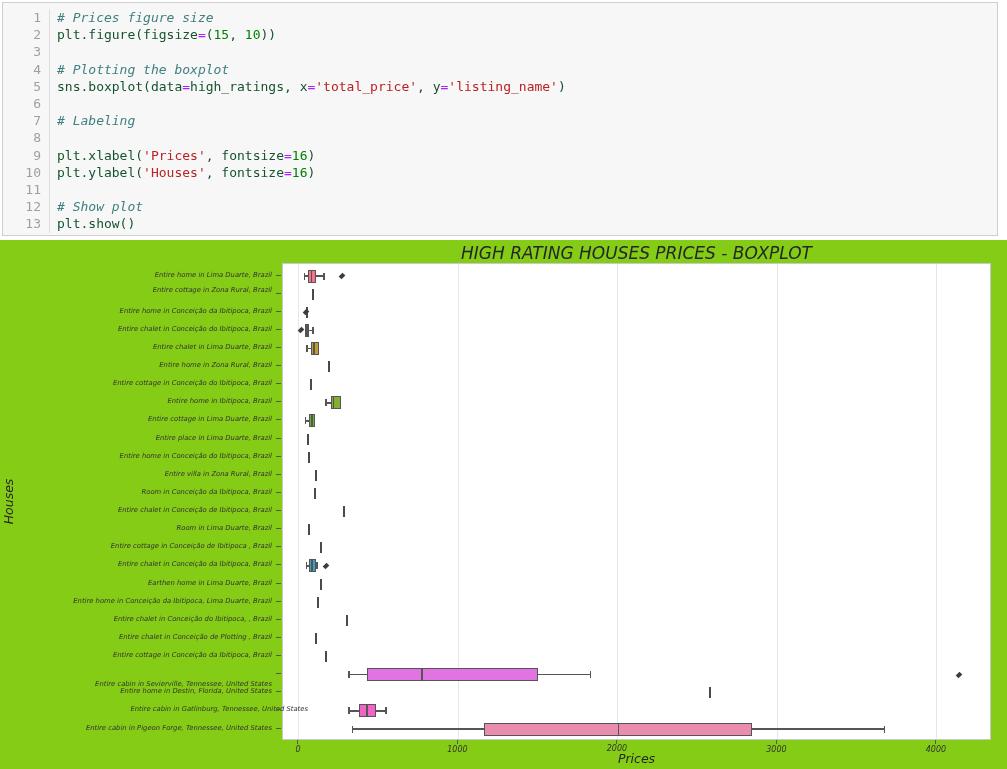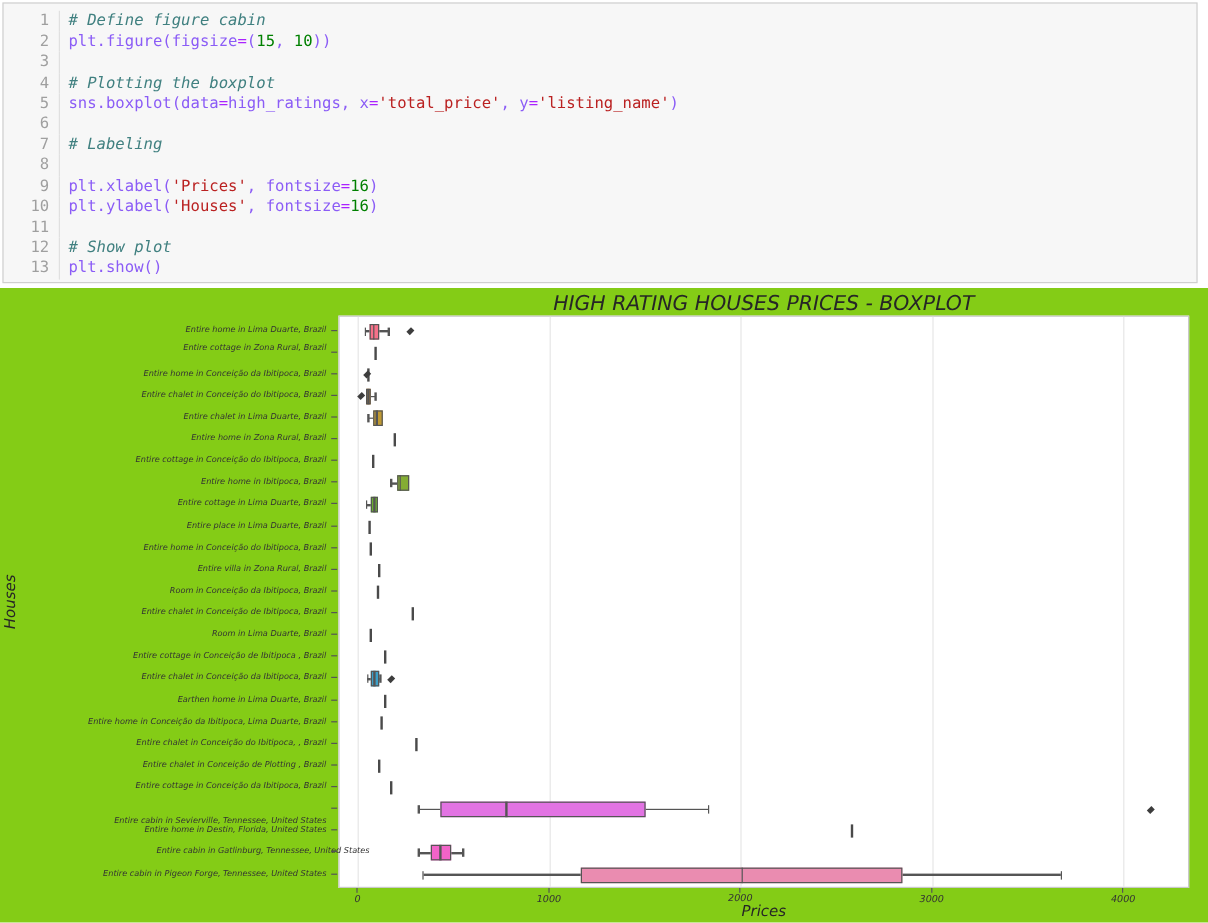--- a/index.html
+++ b/index.html
@@ -11,21 +11,21 @@
   .code-area{position:absolute;left:0;top:6px;right:0;font-family:"DejaVu Sans Mono","Liberation Mono",monospace;
              font-size:13px;line-height:17.2px;}
   .code-line{display:flex;white-space:pre;}
   .ln{width:38px;flex:0 0 38px;text-align:right;padding-right:8px;color:#9f9f9f;
       border-right:1px solid #e0e0e0;user-select:none;}
   .ct{padding-left:7px;color:#000;}
   .tok-com{color:#408080;font-style:italic;}
   .tok-str{color:#BA2121;}
   .tok-num{color:#008000;}
   .tok-op{color:#AA22FF;}
-  .tok-plain{color:#8b5cf6;}
+  .tok-plain{color:#14532d;}
   
   .figure{position:absolute;left:0;top:240px;width:1007px;height:529px;background:#84cc16;font-style:italic;}
   .chart-title{position:absolute;left:282px;top:3px;width:709px;text-align:center;
                font-size:17px;color:#262626;}
   .plot-area{position:absolute;left:282px;top:23px;width:709px;height:477px;box-sizing:border-box;
              border:1px solid #c9c9c9;background:#fff;}
   .grid-v{position:absolute;top:0;bottom:0;width:1px;background:#e7e7e7;}
   .ytlab{position:absolute;left:0;width:272px;text-align:right;font-size:6.8px;line-height:9px;
          height:9px;color:#333;}
   .ytick{position:absolute;left:276px;width:5px;height:1px;background:#555;}
@@ -42,21 +42,21 @@
   .dline{position:absolute;width:2px;height:11px;background:#4a4a4a;}
   .odiam{position:absolute;width:4px;height:4px;background:#3d3d3d;transform:rotate(45deg) scale(1,1.35);}
 </style>
 </head>
 <body>
 
 <div class="screen">
 
   <div class="code-cell">
     <div class="code-area" id="code-lines">
-        <div class="code-line"><div class="ln">1</div><div class="ct"><span class="tok-com"># Define figure cabin</span></div></div>
+        <div class="code-line"><div class="ln">1</div><div class="ct"><span class="tok-com"># Prices figure size</span></div></div>
         <div class="code-line"><div class="ln">2</div><div class="ct"><span class="tok-plain">plt.figure(figsize</span><span class="tok-op">=</span><span class="tok-plain">(</span><span class="tok-num">15</span><span class="tok-plain">, </span><span class="tok-num">10</span><span class="tok-plain">))</span></div></div>
         <div class="code-line"><div class="ln">3</div><div class="ct">&nbsp;</div></div>
         <div class="code-line"><div class="ln">4</div><div class="ct"><span class="tok-com"># Plotting the boxplot</span></div></div>
         <div class="code-line"><div class="ln">5</div><div class="ct"><span class="tok-plain">sns.boxplot(data</span><span class="tok-op">=</span><span class="tok-plain">high_ratings, x</span><span class="tok-op">=</span><span class="tok-str">'total_price'</span><span class="tok-plain">, y</span><span class="tok-op">=</span><span class="tok-str">'listing_name'</span><span class="tok-plain">)</span></div></div>
         <div class="code-line"><div class="ln">6</div><div class="ct">&nbsp;</div></div>
         <div class="code-line"><div class="ln">7</div><div class="ct"><span class="tok-com"># Labeling</span></div></div>
         <div class="code-line"><div class="ln">8</div></div>
         <div class="code-line"><div class="ln">9</div><div class="ct"><span class="tok-plain">plt.xlabel(</span><span class="tok-str">'Prices'</span><span class="tok-plain">, fontsize</span><span class="tok-op">=</span><span class="tok-num">16</span><span class="tok-plain">)</span></div></div>
         <div class="code-line"><div class="ln">10</div><div class="ct"><span class="tok-plain">plt.ylabel(</span><span class="tok-str">'Houses'</span><span class="tok-plain">, fontsize</span><span class="tok-op">=</span><span class="tok-num">16</span><span class="tok-plain">)</span></div></div>
         <div class="code-line"><div class="ln">11</div><div class="ct">&nbsp;</div></div>

